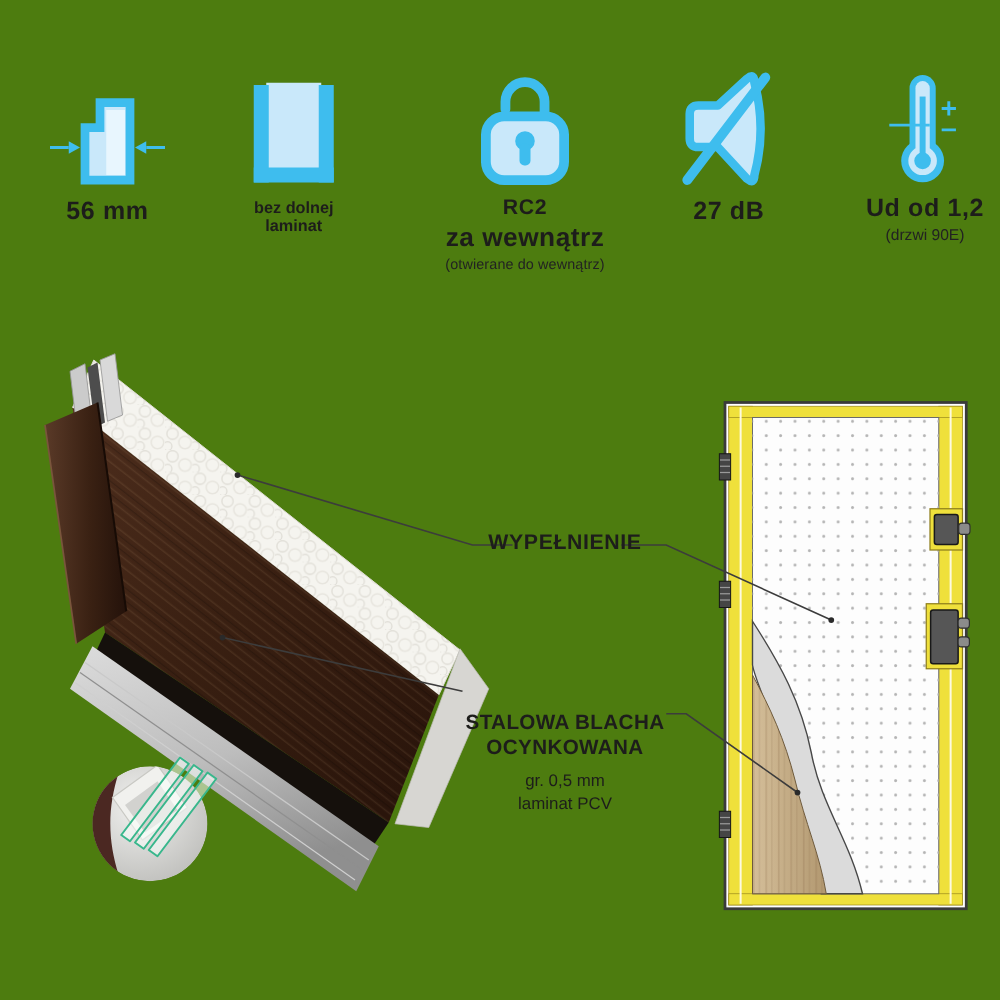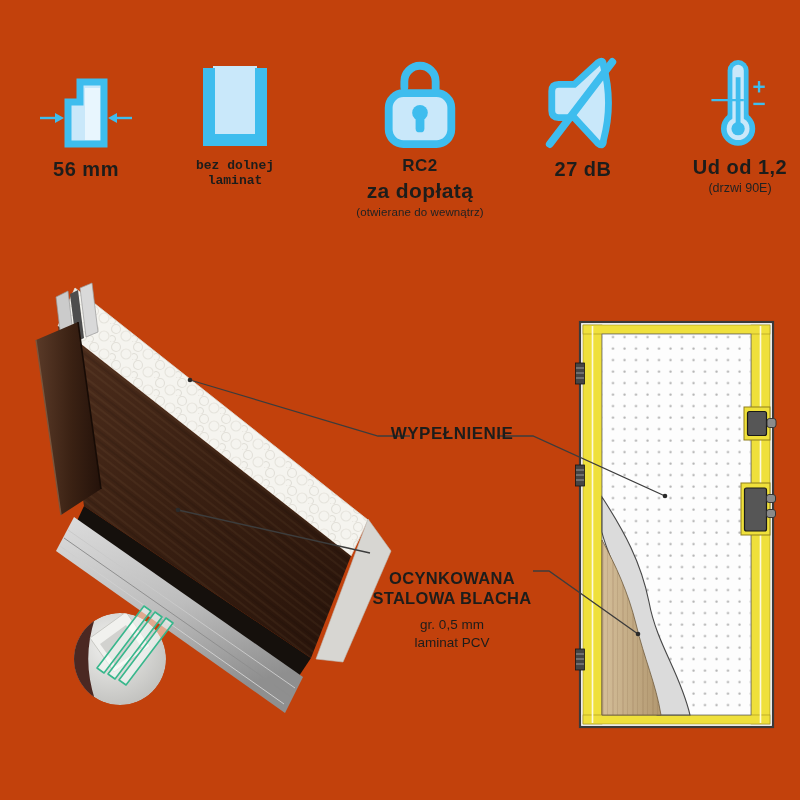--- a/index.html
+++ b/index.html
@@ -1,23 +1,23 @@
 <!DOCTYPE html>
 <html><head>
 <meta charset="utf-8">
 <style>
   html,body{margin:0;padding:0;background:#ffffff;}
-  .page{position:relative;width:800px;height:800px;overflow:hidden;background:#c2410c;
+  .page{position:relative;width:800px;height:800px;overflow:hidden;background:#4d7c0f;
         font-family:"Liberation Sans",sans-serif;color:#1d1d1b;}
   
   .feature{position:absolute;top:55px;text-align:center;}
   .ficon{height:95px;display:flex;align-items:flex-end;justify-content:center;}
   .flabel-lg{font-size:20px;font-weight:bold;letter-spacing:.5px;margin-top:8px;}
   .flabel-sm{font-size:13px;font-weight:bold;line-height:15px;margin-top:8px;}
-  .flabel-sm span{display:block;font-family:Liberation Mono, monospace;}
+  .flabel-sm span{display:block;}
   .fsub{font-size:21px;font-weight:bold;letter-spacing:.4px;margin-top:3px;}
   .fnote{font-size:11.5px;color:#222;margin-top:3px;letter-spacing:.1px;}
   .fnote2{font-size:12.5px;color:#222;margin-top:2px;}
   
   .co{position:absolute;text-align:center;margin-top:24px;}
   .co-title{font-size:17px;font-weight:bold;letter-spacing:.5px;}
   .co-sub{font-size:15px;margin-top:10px;}
   .co-title2{font-size:16.5px;font-weight:bold;line-height:20px;letter-spacing:.3px;}
   .co-note{font-size:13.5px;line-height:17.5px;margin-top:8px;}
   .scene{position:absolute;left:0;top:0;}
@@ -61,21 +61,21 @@
     <div class="feature" style="left:340px;width:160px;">
       <div class="ficon">
         <svg width="90" height="98" viewBox="0 0 92 100">
           <path d="M30,36 V30 A16,16 0 0 1 62,30 V44" fill="none" stroke="#3EBDEE" stroke-width="8" stroke-linecap="round"></path>
           <rect x="14" y="42" width="64" height="52" rx="15" fill="#C9E8FA" stroke="#3EBDEE" stroke-width="8"></rect>
           <circle cx="46" cy="62" r="8" fill="#3EBDEE"></circle>
           <rect x="41.5" y="64" width="9" height="18" rx="4" fill="#3EBDEE"></rect>
         </svg>
       </div>
       <div class="flabel-lg" style="font-size:17px;margin-top:6px;">RC2</div>
-      <div class="fsub">za dopłatą</div>
+      <div class="fsub">za wewnątrz</div>
       <div class="fnote">(otwierane do wewnątrz)</div>
     </div>
 
     <div class="feature" style="left:513px;width:140px;">
       <div class="ficon">
         <svg width="82" height="94" viewBox="0 0 84 96">
           <path d="M10,36 Q10,29 17,29 H33 L57,7 Q63,2 63,10 C70,36 70,60 63,86 Q63,94 57,89 L33,63 H17 Q10,63 10,56 Z" fill="#C9E8FA" stroke="#3EBDEE" stroke-width="7" stroke-linejoin="round"></path>
           <line x1="8" y1="90" x2="72" y2="6" stroke="#3EBDEE" stroke-width="8" stroke-linecap="round"></line>
         </svg>
       </div>
@@ -266,22 +266,22 @@
       <circle cx="638" cy="634" r="2.3" fill="#2a2a2a" stroke="none"></circle>
     </g>
   </svg>
 
   <div class="co" style="left:332px;top:400px;width:240px;">
     <div class="co-title">WYPEŁNIENIE</div>
   </div>
 
   <div class="co" style="left:332px;top:544px;width:240px;">
     <div class="co-title2">
+      <span style="display:block">STALOWA BLACHA</span>
       <span style="display:block">OCYNKOWANA</span>
-      <span style="display:block">STALOWA BLACHA</span>
     </div>
     <div class="co-note">
       <span style="display:block">gr. 0,5 mm</span>
       <span style="display:block">laminat PCV</span>
     </div>
   </div>
 
 </div>
 
 </body></html>

